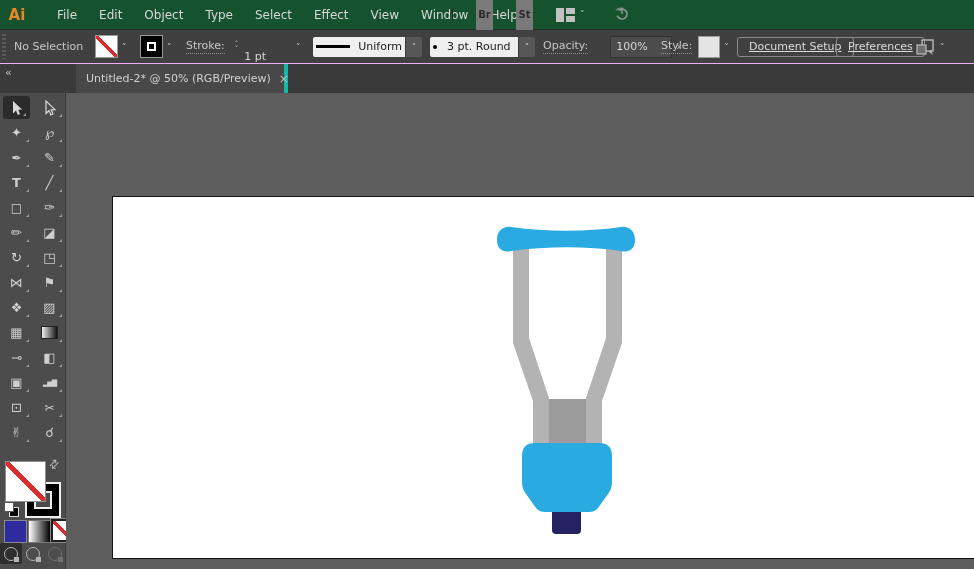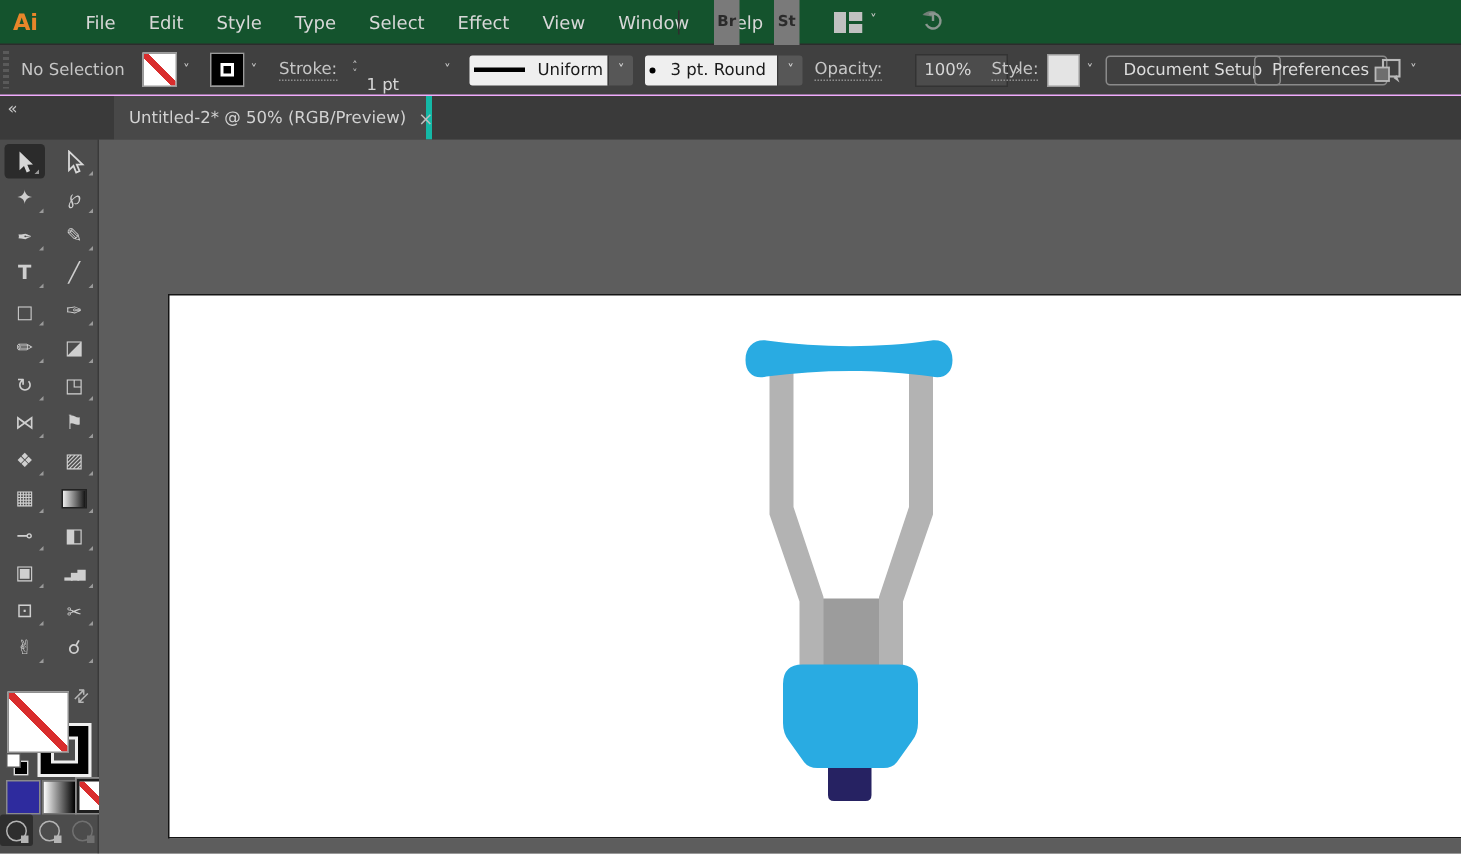--- a/index.html
+++ b/index.html
@@ -39,21 +39,21 @@
   .dd-chev{height:20px;width:16px;background:#575757;border-radius:0 2px 2px 0;display:flex;
            align-items:center;justify-content:center;color:#D8D8D8;font-size:9px;border-left:1px solid #3a3a3a;}
   .stroke-line{width:40px;height:3px;background:#000;margin-right:8px;}
   .brush-dot{width:4px;height:4px;border-radius:50%;background:#000;margin-right:10px;}
   .field{height:20px;background:#4C4C4C;border:1px solid #333;width:50px;display:flex;align-items:center;
          padding:0 5px;color:#D6D6D6;font-size:11px;}
   .arrow-btn{height:22px;width:13px;display:flex;align-items:center;justify-content:center;
              color:#CFCFCF;font-size:11px;}
   .style-swatch{width:20px;height:20px;background:#E4E4E4;border:1px solid #9A9A9A;}
   .cbtn{height:20px;border:1px solid #8A8A8A;border-radius:3px;background:transparent;color:#DCDCDC;
-        font-size:11px;display:flex;align-items:center;padding:0 11px;font-family:inherit;}
+        font-size:11px;display:flex;align-items:center;padding:0 11px;font-family:inherit;text-decoration:underline;}
   
   .tabbar{position:absolute;left:0;top:64px;width:974px;height:29px;background:#3A3A3A;
           border-bottom:1px solid #2E2E2E;}
   .collapse{position:absolute;left:5px;top:2px;color:#C7C7C7;font-size:11px;}
   .tab{position:absolute;left:76px;top:0;height:29px;width:212px;background:#484848;display:flex;
        align-items:center;padding:0 10px;box-sizing:border-box;border-right:4px solid #14b8a6;}
   .tab-title{color:#D2D2D2;font-size:11px;white-space:nowrap;}
   .tab-close{margin-left:auto;color:#BDBDBD;font-size:12px;padding-left:8px;}
   
   .toolbar{position:absolute;left:0;top:93px;width:66px;height:476px;background:#4C4C4C;
@@ -99,21 +99,21 @@
   .art-svg{position:absolute;left:0;top:0;}
 </style>
 </head>
 <body>
 
 <div class="menubar">
   <div class="logo">Ai</div>
   <div class="menu-items" id="menu-items">
       <span class="menu-item">File</span>
       <span class="menu-item">Edit</span>
-      <span class="menu-item">Style</span>
+      <span class="menu-item">Object</span>
       <span class="menu-item">Type</span>
       <span class="menu-item">Select</span>
       <span class="menu-item">Effect</span>
       <span class="menu-item">View</span>
       <span class="menu-item">Window</span>
       <span class="menu-item">Help</span>
     </div>
   <div class="menubar-right">
     <div class="mb-sep"></div>
     <div class="sq-btn">Br</div>

